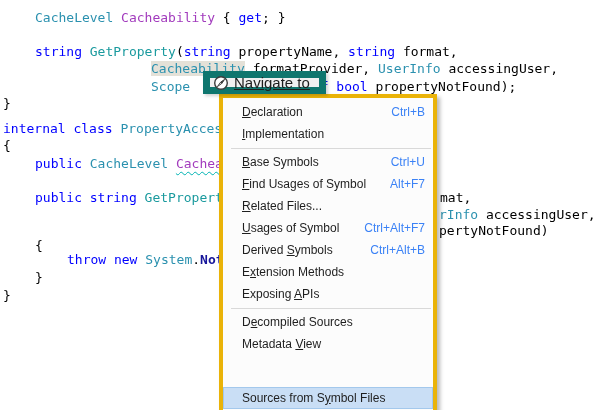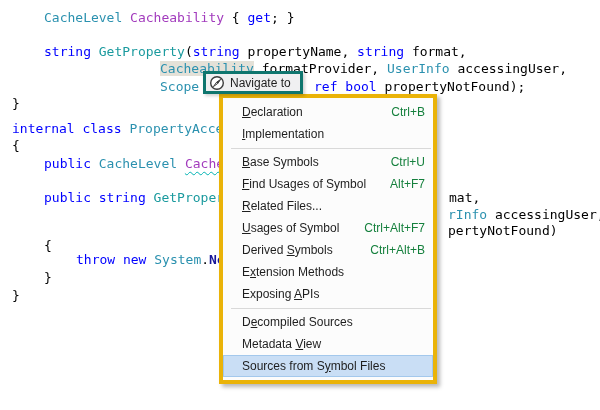--- a/index.html
+++ b/index.html
@@ -1,21 +1,21 @@
 <!DOCTYPE html>
 <html style="--c-keyword: #0000ff; --c-type: #2b91af; --c-method: #1a9a9e; --c-property: #a23bbd; --c-plain: #000000; --c-bold_type: #16159a; --c-highlight_bg: #e4e1d8; --c-squiggle: #00b2b2; --c-selected_bg: #c9def5; --c-selected_border: #a3c8ec;"><head>
 <meta charset="utf-8">
 <style>
   html,body{margin:0;padding:0;}
   body{
     width:600px;height:410px;position:relative;overflow:hidden;
     background:#ffffff;font-family:"Liberation Sans",sans-serif;
   }
   
-  #editor{position:absolute;left:9px;top:0;width:580px;height:410px;background:#ffffff;}
+  #editor{position:absolute;left:0;top:0;width:580px;height:410px;background:#ffffff;}
   .code-line{
     position:absolute;white-space:pre;
     font-family:"DejaVu Sans Mono",monospace;
     font-size:13px;line-height:17px;color:#000;
   }
   .tk.kw{color:var(--c-keyword);}
   .tk.type{color:var(--c-type);}
   .tk.method{color:var(--c-method);}
   .tk.prop{color:var(--c-property);}
   .tk.boldtype{color:var(--c-bold_type);font-weight:bold;}
@@ -23,40 +23,41 @@
   .tk.hl{background:var(--c-highlight_bg);}
   .tk.squig{
     text-decoration-line:underline;text-decoration-style:wavy;
     text-decoration-color:var(--c-squiggle);
     text-decoration-thickness:1px;text-underline-offset:3px;
   }
   
   #nav-header{
     position:absolute;left:203px;top:71px;height:23px;z-index:11;
     display:flex;align-items:center;gap:5px;padding:0 9px 0 3px;
-    background:#f0f0f1;border:3px solid #0f766e;
+    background:#f0f0f1;border:7px solid #0f766e;
     box-shadow:2px 2px 3px rgba(0,0,0,0.18);
-    font-size:12px;color:#1e1e1e;white-space:nowrap;box-sizing:border-box;
+    font-size:15px;color:#1e1e1e;white-space:nowrap;box-sizing:border-box;text-decoration:underline;
   }
   #nav-header svg{display:block;}
   
   #menu{
     position:absolute;left:219px;top:94px;width:218px;z-index:10;
     background:#fcfcfc;border:4px solid #eab308;
     box-shadow:3px 3px 4px rgba(0,0,0,0.28);
     padding:3px 0;box-sizing:border-box;
   }
   .menu-item{
     display:flex;align-items:center;height:22px;
     padding:0 8px 0 19px;font-size:12px;color:#1e1e1e;white-space:nowrap;
   }
-  .menu-item .mi-shortcut{margin-left:auto;padding-left:16px;color:#15803d;}
+  .menu-item .mi-shortcut{margin-left:auto;padding-left:16px;color:#3b82f6;}
   .menu-item.selected{
     background:var(--c-selected_bg);
     box-shadow:inset 0 0 0 1px var(--c-selected_border);
+    margin-top:32px;
   }
   .menu-sep{height:0;border-top:1px solid #d9d9d9;margin:3px 2px 2px 8px;}
   .mi-label u{text-decoration:underline;}
 </style>
 </head>
 <body>
 
 <div id="editor">
     <div class="code-line" style="left: 35px; top: 9px;"><span class="tk type">CacheLevel</span><span class="tk plain"> </span><span class="tk prop">Cacheability</span><span class="tk plain"> { </span><span class="tk kw">get</span><span class="tk plain">; }</span></div>
     <div class="code-line" style="left: 35px; top: 43px;"><span class="tk kw">string</span><span class="tk plain"> </span><span class="tk method">GetProperty</span><span class="tk plain">(</span><span class="tk kw">string</span><span class="tk plain"> propertyName, </span><span class="tk kw">string</span><span class="tk plain"> format,</span></div>

